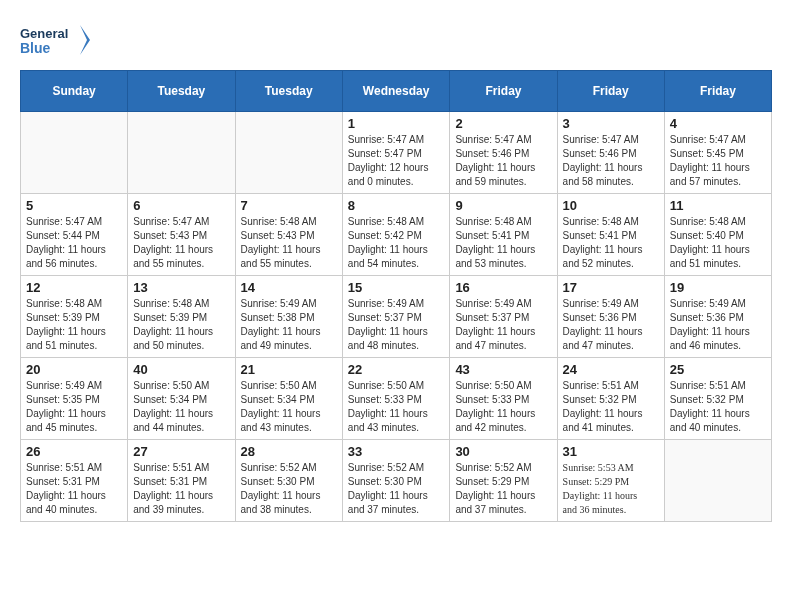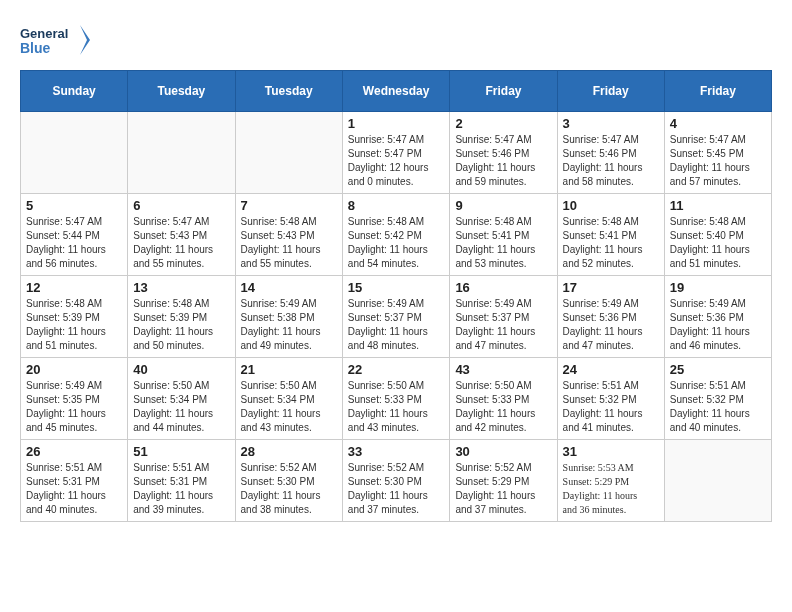--- a/index.html
+++ b/index.html
@@ -290,21 +290,21 @@
       </tr>
       <tr>
         <td>
           <div class="day-num">26</div>
           <div class="cell-content" style="white-space: pre-line;">Sunrise: 5:51 AM
 Sunset: 5:31 PM
 Daylight: 11 hours
 and 40 minutes.</div>
         </td>
         <td>
-          <div class="day-num">51</div>
+          <div class="day-num">27</div>
           <div class="cell-content" style="white-space: pre-line;">Sunrise: 5:51 AM
 Sunset: 5:31 PM
 Daylight: 11 hours
 and 39 minutes.</div>
         </td>
         <td>
           <div class="day-num">28</div>
           <div class="cell-content" style="white-space: pre-line;">Sunrise: 5:52 AM
 Sunset: 5:30 PM
 Daylight: 11 hours

